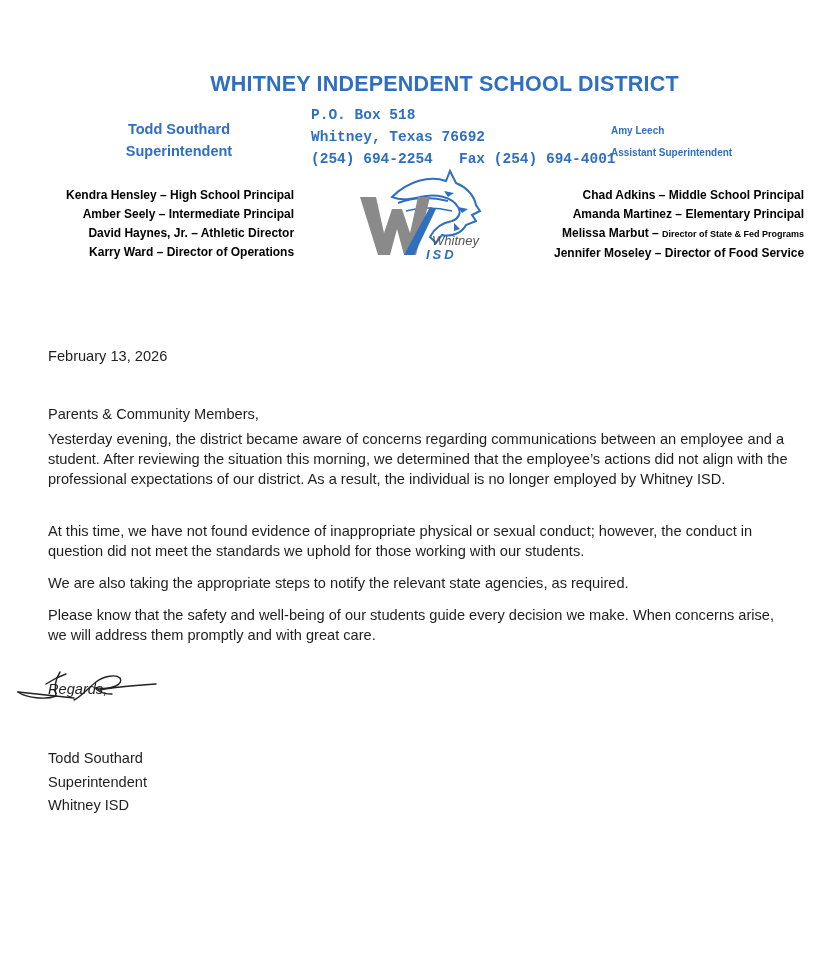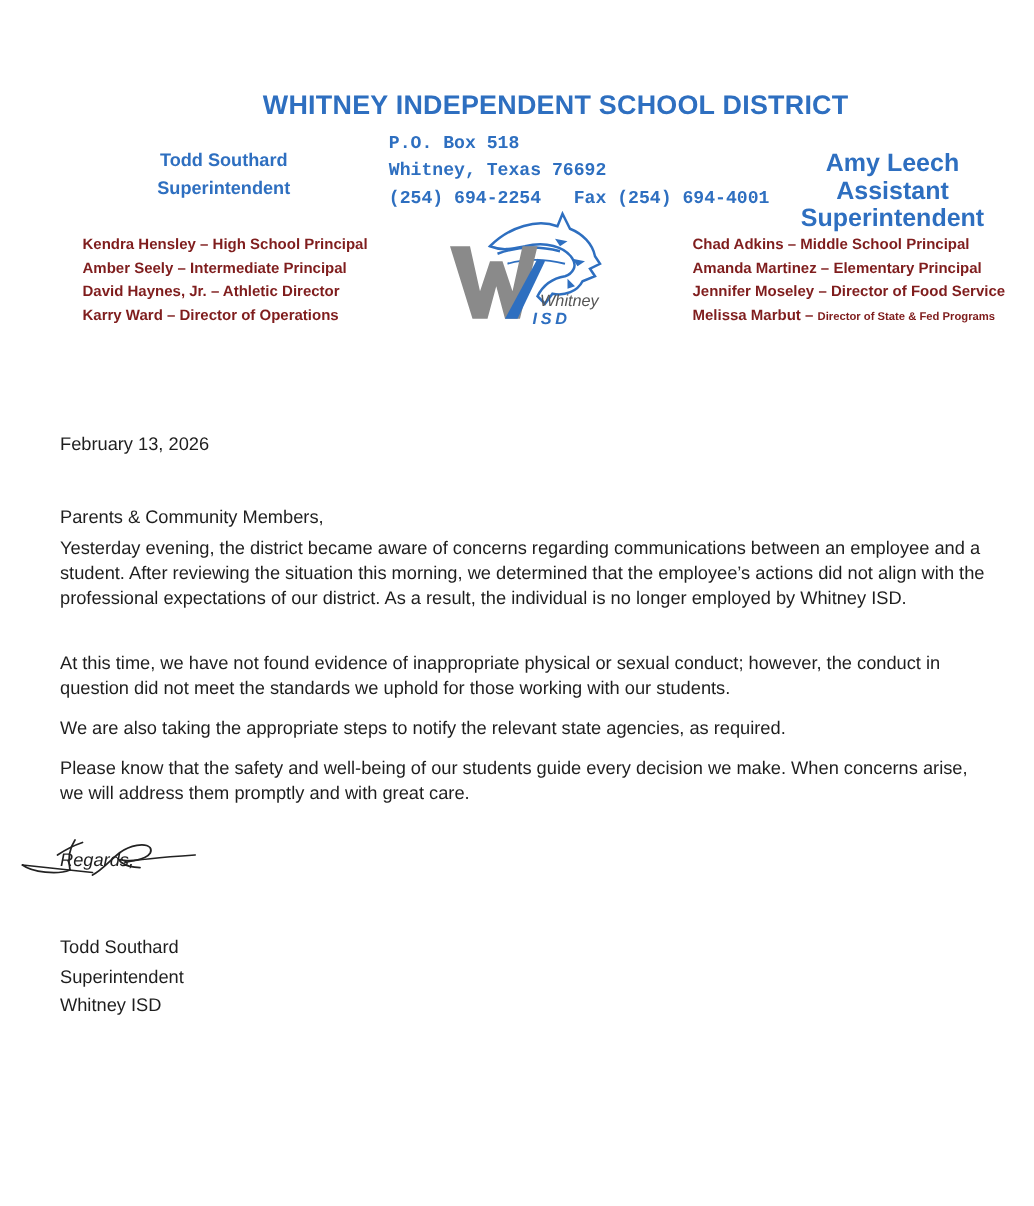--- a/index.html
+++ b/index.html
@@ -4,22 +4,22 @@
   <style>
     html, body { margin: 0; padding: 0; background: #ffffff; }
     body { width: 827px; height: 965px; position: relative; overflow: hidden;
            font-family: "Liberation Sans", "DejaVu Sans", sans-serif; color: #1c1c1c; }
     .abs { position: absolute; }
     .blue { color: #2e6fc0; font-weight: bold; padding-left: 31px; }
     .title { left: 0; width: 827px; top: 72px; text-align: center; font-size: 21.5px;
              letter-spacing: 0.2px; }
     .addr { left: 280px; width: 270px; text-align: left; font-size: 14.5px; line-height: 22px; top: 104px; font-family: Liberation Mono, monospace; }
     .left-exec { left: 78px; width: 140px; text-align: center; font-size: 14.5px; line-height: 22px; top: 118px; }
-    .right-exec { left: 580px; width: 206px; text-align: center; font-size: 20px; line-height: 22px; top: 120px; }
-    .staff { font-size: 12px; font-weight: bold; line-height: 19px; color: #7f1d1d; }
+    .right-exec { left: 580px; width: 206px; text-align: left; font-size: 10px; line-height: 22px; top: 120px; }
+    .staff { font-size: 12px; font-weight: bold; line-height: 19px; color: #000000; text-align: right; }
     .staff-left { left: 66px; top: 186px; }
     .staff-right { left: 554px; top: 186px; }
     .staff .small { font-size: 9px; }
     .logo { left: 358px; top: 167px; width: 128px; height: 96px; }
     .body-text { font-size: 14.6px; line-height: 20px; color: #1e1e1e; margin-top: 32px; }
     .date { left: 48px; top: 314px; }
     .greeting { left: 48px; top: 372px; }
     .para { left: 48px; width: 740px; }
     .p1 { top: 397px; }
     .p2 { top: 489px; }
@@ -54,22 +54,22 @@
   <div class="abs staff staff-left">
     <div><span>Kendra Hensley</span> – <span>High School Principal</span></div>
     <div><span>Amber Seely</span> – <span>Intermediate Principal</span></div>
     <div><span>David Haynes, Jr.</span> – <span>Athletic Director</span></div>
     <div><span>Karry Ward</span> – <span>Director of Operations</span></div>
   </div>
 
   <div class="abs staff staff-right">
     <div><span>Chad Adkins</span> – <span>Middle School Principal</span></div>
     <div><span>Amanda Martinez</span> – <span>Elementary Principal</span></div>
+    <div><span>Melissa Marbut</span> – <span class="small">Director of State &amp; Fed Programs</span></div>
     <div><span>Jennifer Moseley</span> – <span>Director of Food Service</span></div>
-    <div><span>Melissa Marbut</span> – <span class="small">Director of State &amp; Fed Programs</span></div>
   </div>
 
   <div class="abs logo">
     <svg width="128" height="96" viewBox="0 0 128 96" xmlns="http://www.w3.org/2000/svg">
 
       <path d="M34 30 C50 14, 72 8, 88 14 L92 4 L98 16 C108 20, 116 28, 118 38 L122 44 L114 48 L118 54 L108 58 C104 66, 94 70, 84 68 L78 76 L72 70 C76 62, 82 56, 94 54 C100 52, 104 46, 100 40 C94 30, 78 26, 62 30 C52 32, 44 34, 34 30 Z" fill="#ffffff" stroke="#2e6fc0" stroke-width="2"></path>
       <path d="M40 36 C56 30, 74 30, 90 34" fill="none" stroke="#2e6fc0" stroke-width="2"></path>
       <path d="M48 44 C62 40, 78 40, 94 44" fill="none" stroke="#2e6fc0" stroke-width="1.5"></path>
       <path d="M100 40 L110 42 L104 46 Z" fill="#2e6fc0"></path>
       <path d="M96 56 L102 62 L96 64 Z" fill="#2e6fc0"></path>

